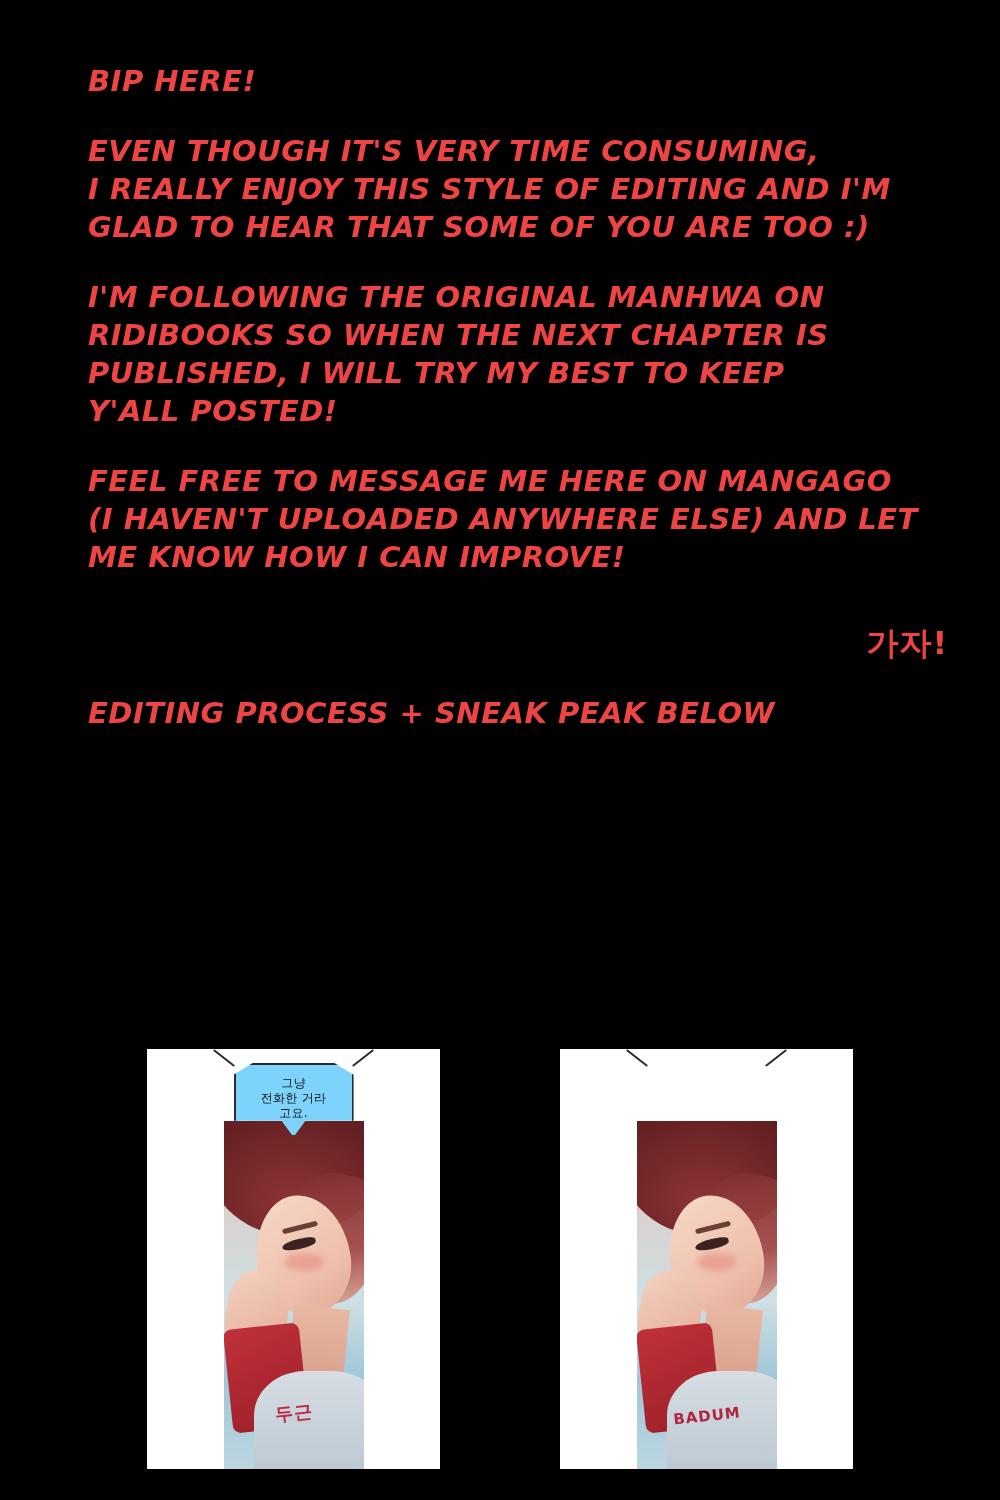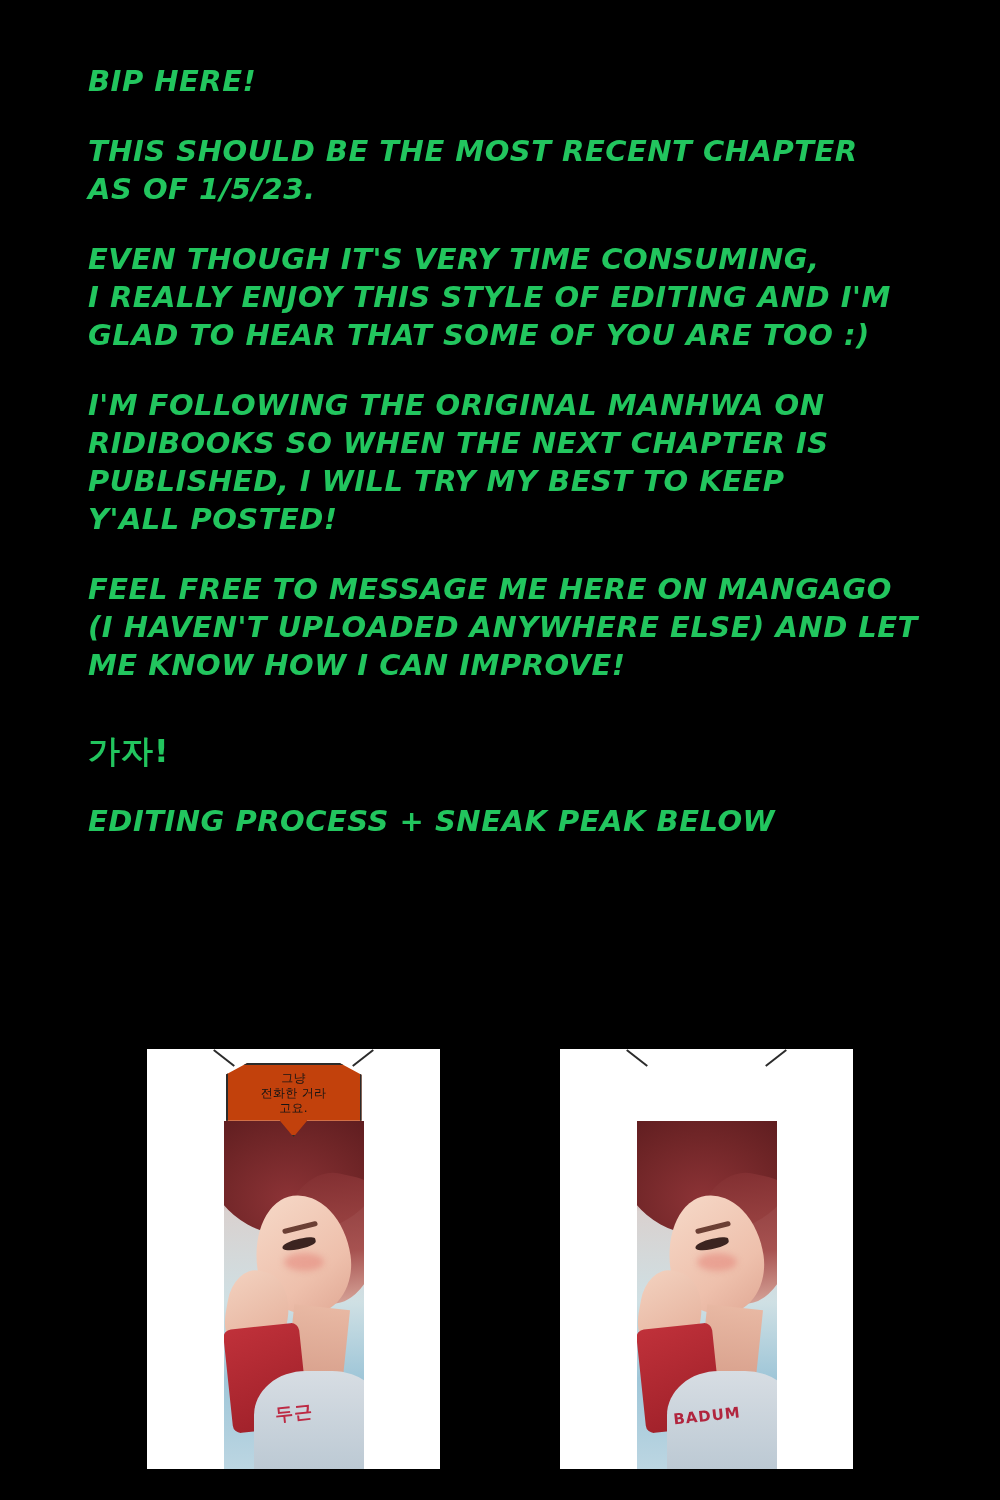--- a/index.html
+++ b/index.html
@@ -14,39 +14,40 @@
     overflow: hidden;
     font-family: "DejaVu Sans", sans-serif;
   }
 
   
   .note {
     position: absolute;
     left: 88px;
     top: 62px;
     width: 860px;
-    color: #22c55e;
+    color: #ef4444;
   }
   .para {
     font-family: "DejaVu Sans", sans-serif;
     font-weight: bold;
     font-style: italic;
     font-size: 29px;
     line-height: 38px;
     letter-spacing: 0.5px;
     text-transform: uppercase;
     margin: 0 0 32px 0;
     white-space: pre-line;
   }
   .para.korean {
     font-style: normal;
     text-transform: none;
     font-size: 32px;
     margin-top: 48px;
     letter-spacing: 1px;
+    text-align: right;
   }
   .para.last {
     margin-bottom: 0;
   }
 
   
   .panels {
     position: absolute;
     top: 1049px;
     left: 0;
@@ -184,27 +185,27 @@
     background: linear-gradient(180deg, #d7dde3 0%, #b9c7d2 100%);
     border-radius: 40% 40% 0 0;
   }
 
   
   .bubble {
     position: absolute;
     left: 50%;
     transform: translateX(-50%);
     top: 14px;
-    width: 136px;
+    width: 120px;
     min-height: 74px;
-    background: #c2410c;
+    background: #7dd3fc;
     border: 2px solid #2b2b2b;
     box-sizing: border-box;
     display: flex;
-    align-items: flex-start;
+    align-items: center;
     justify-content: center;
     text-align: center;
     padding: 6px 6px 10px;
     clip-path: polygon(0% 16%, 16% 0%, 84% 0%, 100% 16%, 100% 78%, 60% 78%, 50% 100%, 40% 78%, 0% 78%);
   }
   .bubble-text {
     font-family: "DejaVu Sans", sans-serif;
     font-size: 11.5px;
     line-height: 14px;
     color: #141414;
@@ -248,22 +249,20 @@
   .sfx.kr {
     font-size: 18px;
     color: #bd2a44;
   }
 </style>
 </head>
 <body>
 
 <div class="note">
   <p class="para">BIP HERE!</p>
-  <p class="para">THIS SHOULD BE THE MOST RECENT CHAPTER
-AS OF 1/5/23.</p>
   <p class="para">EVEN THOUGH IT'S VERY TIME CONSUMING,
 I REALLY ENJOY THIS STYLE OF EDITING AND I'M
 GLAD TO HEAR THAT SOME OF YOU ARE TOO :)</p>
   <p class="para">I'M FOLLOWING THE ORIGINAL MANHWA ON
 RIDIBOOKS SO WHEN THE NEXT CHAPTER IS
 PUBLISHED, I WILL TRY MY BEST TO KEEP
 Y'ALL POSTED!</p>
   <p class="para">FEEL FREE TO MESSAGE ME HERE ON MANGAGO
 (I HAVEN'T UPLOADED ANYWHERE ELSE) AND LET
 ME KNOW HOW I CAN IMPROVE!</p>

